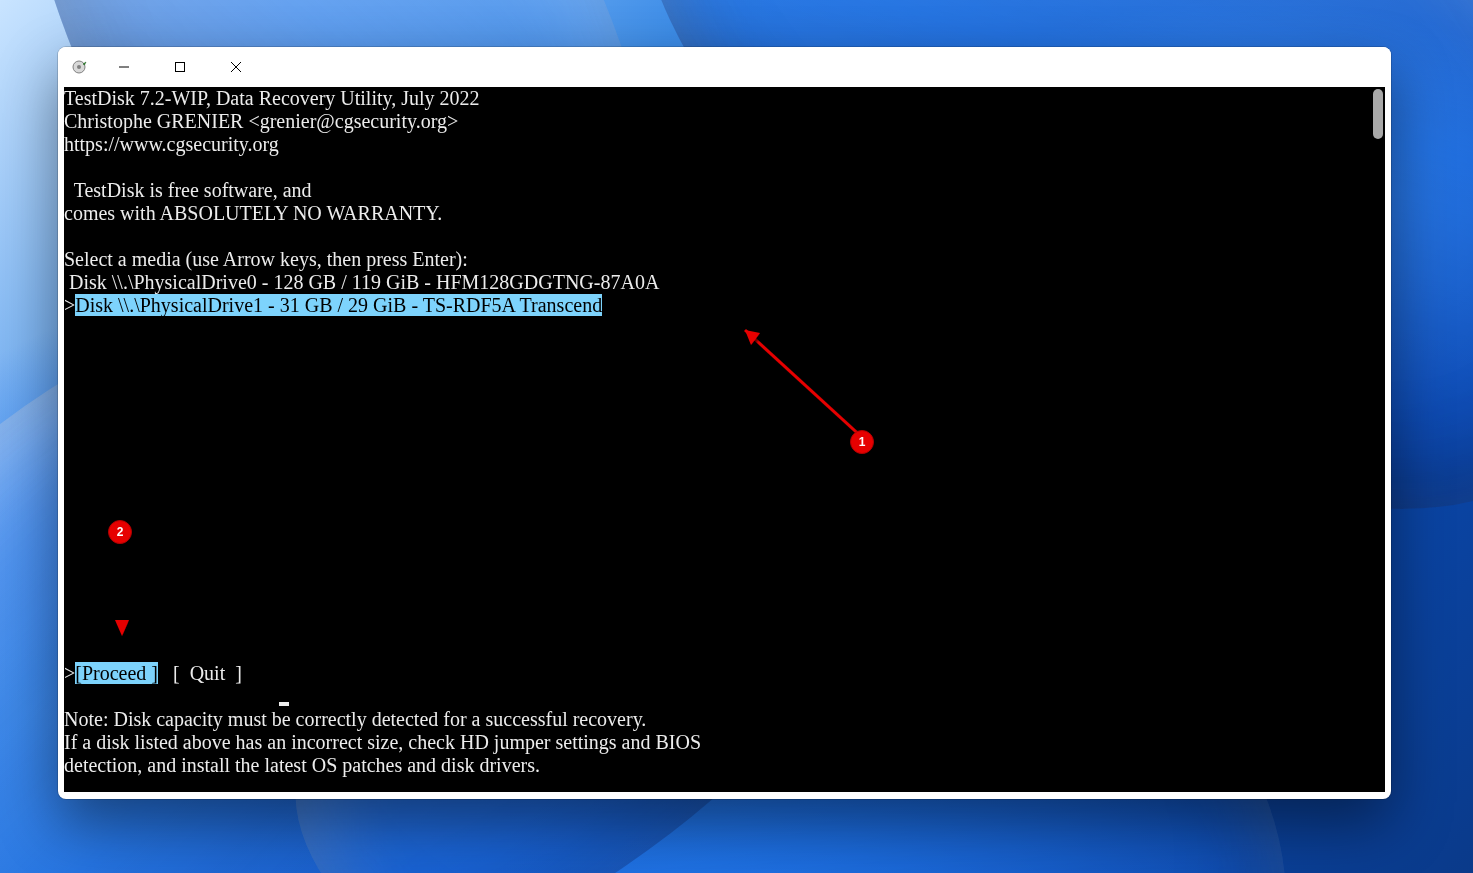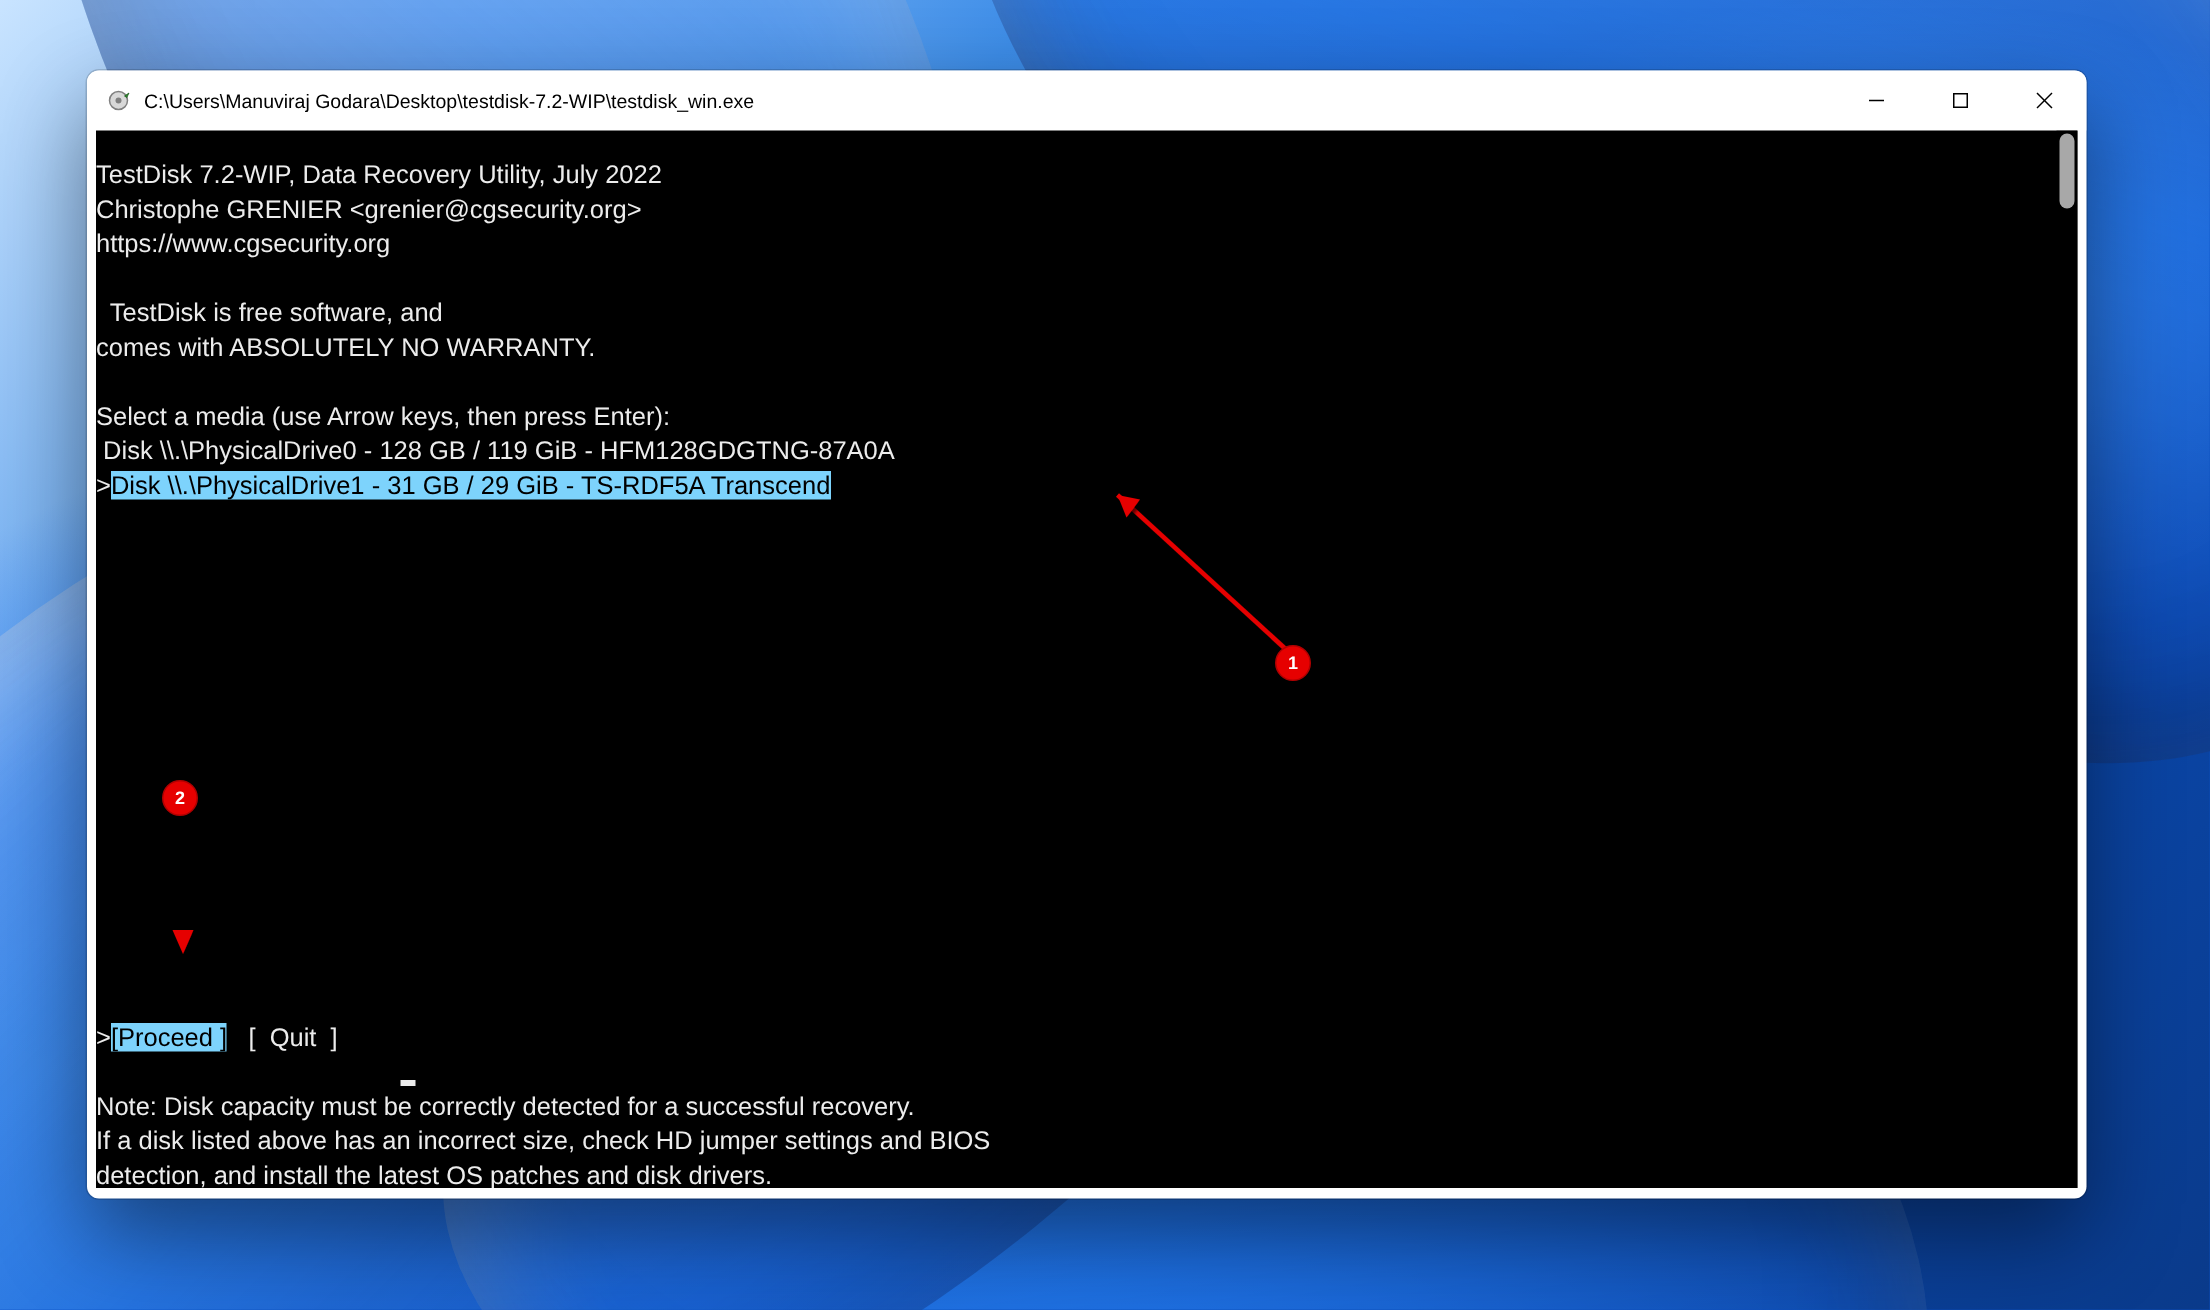--- a/index.html
+++ b/index.html
@@ -85,23 +85,23 @@
   .client {
     flex: 1 1 auto;
     background: #000;
     position: relative;
     margin: 0 6px 7px 6px;
     overflow: hidden;
   }
   .terminal {
     position: absolute;
     left: 0; top: 0; right: 14px; bottom: 0;
-    padding: 18px 0 0 0;
-    font-family: Liberation Sans, sans-serif;
-    font-size: 17px;
+    padding: 0 0 0 0;
+    font-family: Liberation Serif, serif;
+    font-size: 20px;
     line-height: 23px;
     color: #ececec;
     white-space: pre;
   }
   .terminal .inv {
     background: #7dd3fc;
     color: #000;
   }
   .terminal .line { display:block; }
   .scrollbar {
@@ -161,21 +161,20 @@
 
 <div class="window">
   <div class="titlebar">
     <span class="title-icon">
       <svg width="16" height="16" viewBox="0 0 16 16">
         <circle cx="7" cy="8" r="6" fill="#d8d8d8" stroke="#808080" stroke-width="1"></circle>
         <circle cx="7" cy="8" r="2" fill="#808080"></circle>
         <path d="M11 5 L14 3 L12.5 6 Z" fill="#2e8b2e" stroke="#1a5a1a" stroke-width="0.5"></path>
       </svg>
     </span>
-    <div class="title-text">C:\Users\Manuviraj Godara\Desktop\testdisk-7.2-WIP\testdisk_win.exe</div>
     <div class="win-controls">
       <div class="win-btn">
         <svg width="12" height="12" viewBox="0 0 12 12">
             <line x1="1" y1="6" x2="11" y2="6" stroke="currentColor" stroke-width="1"></line>
           </svg>
       </div>
       <div class="win-btn">
         <svg width="12" height="12" viewBox="0 0 12 12">
             <rect x="1.5" y="1.5" width="9" height="9" fill="none" stroke="currentColor" stroke-width="1"></rect>
           </svg>

